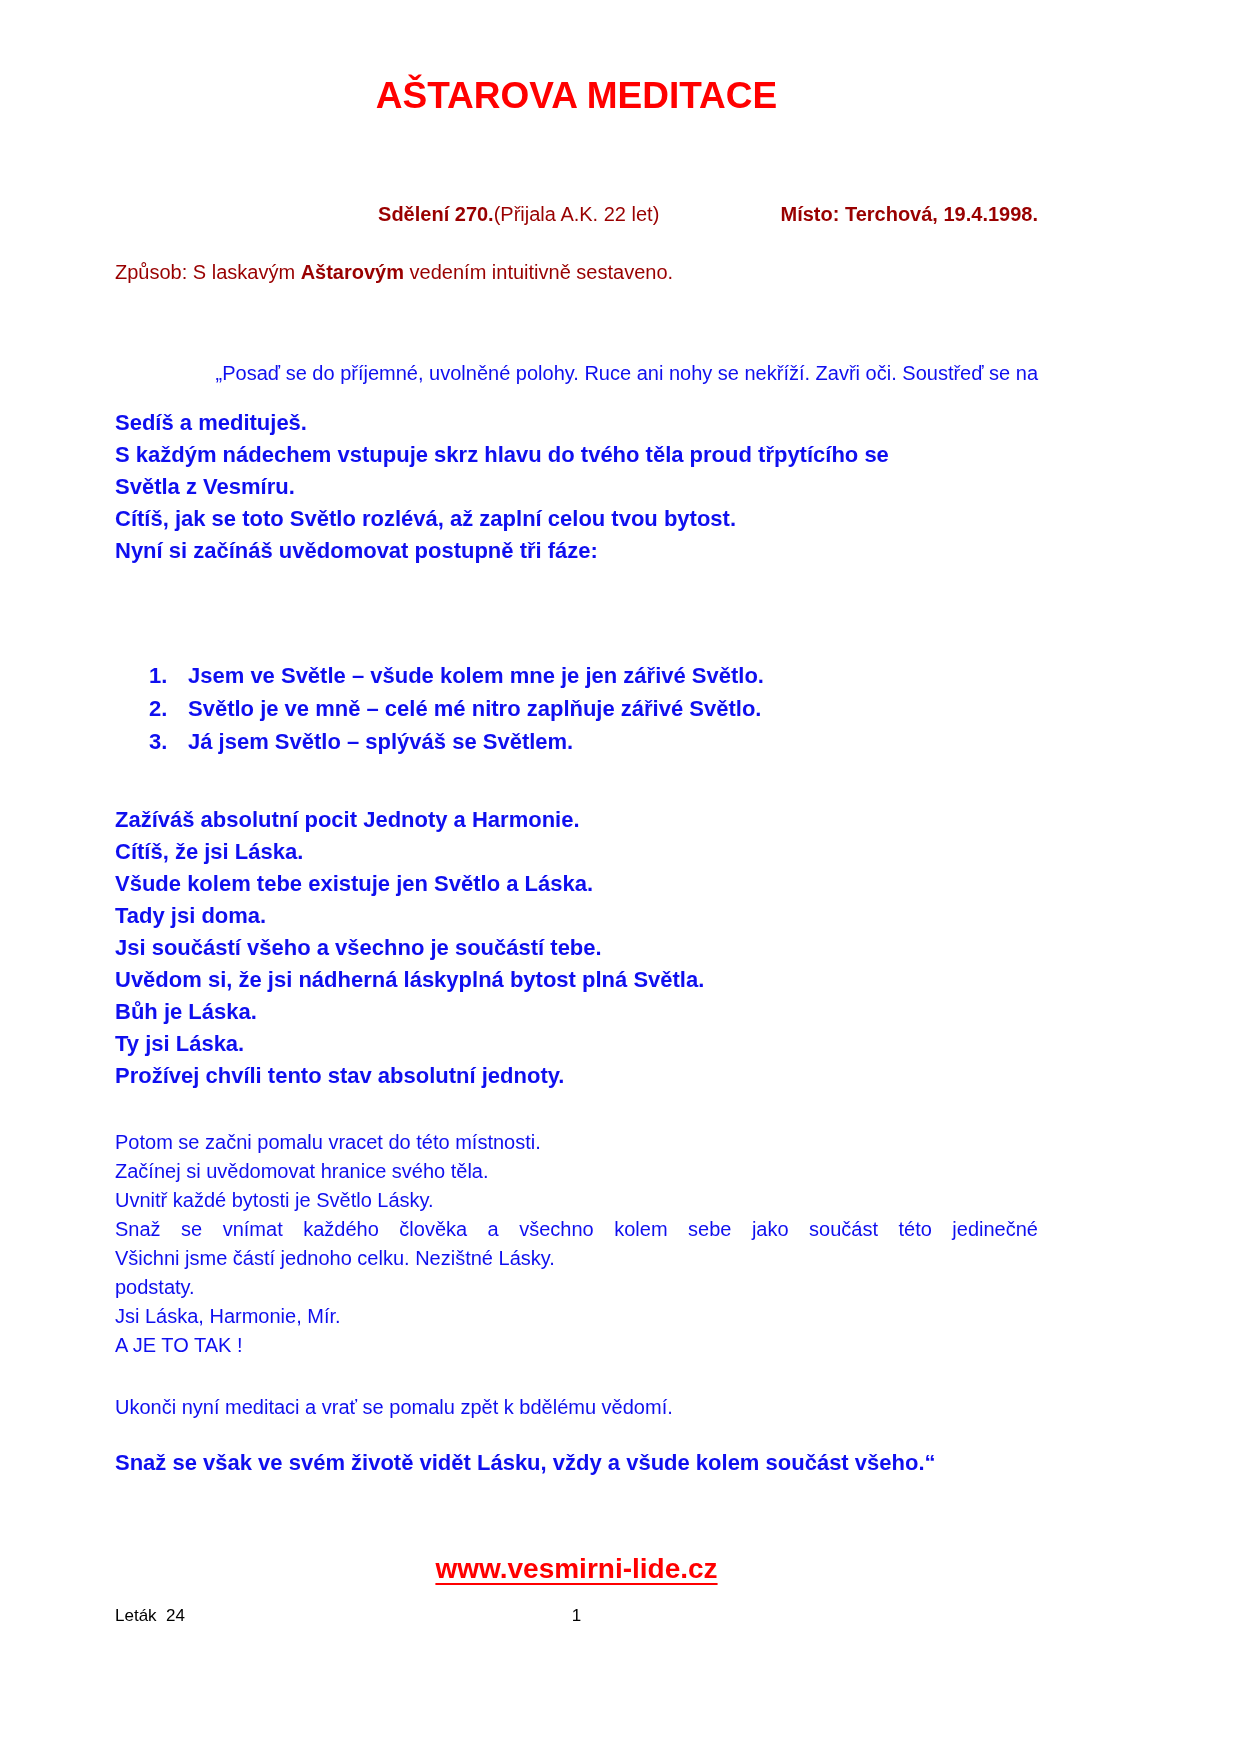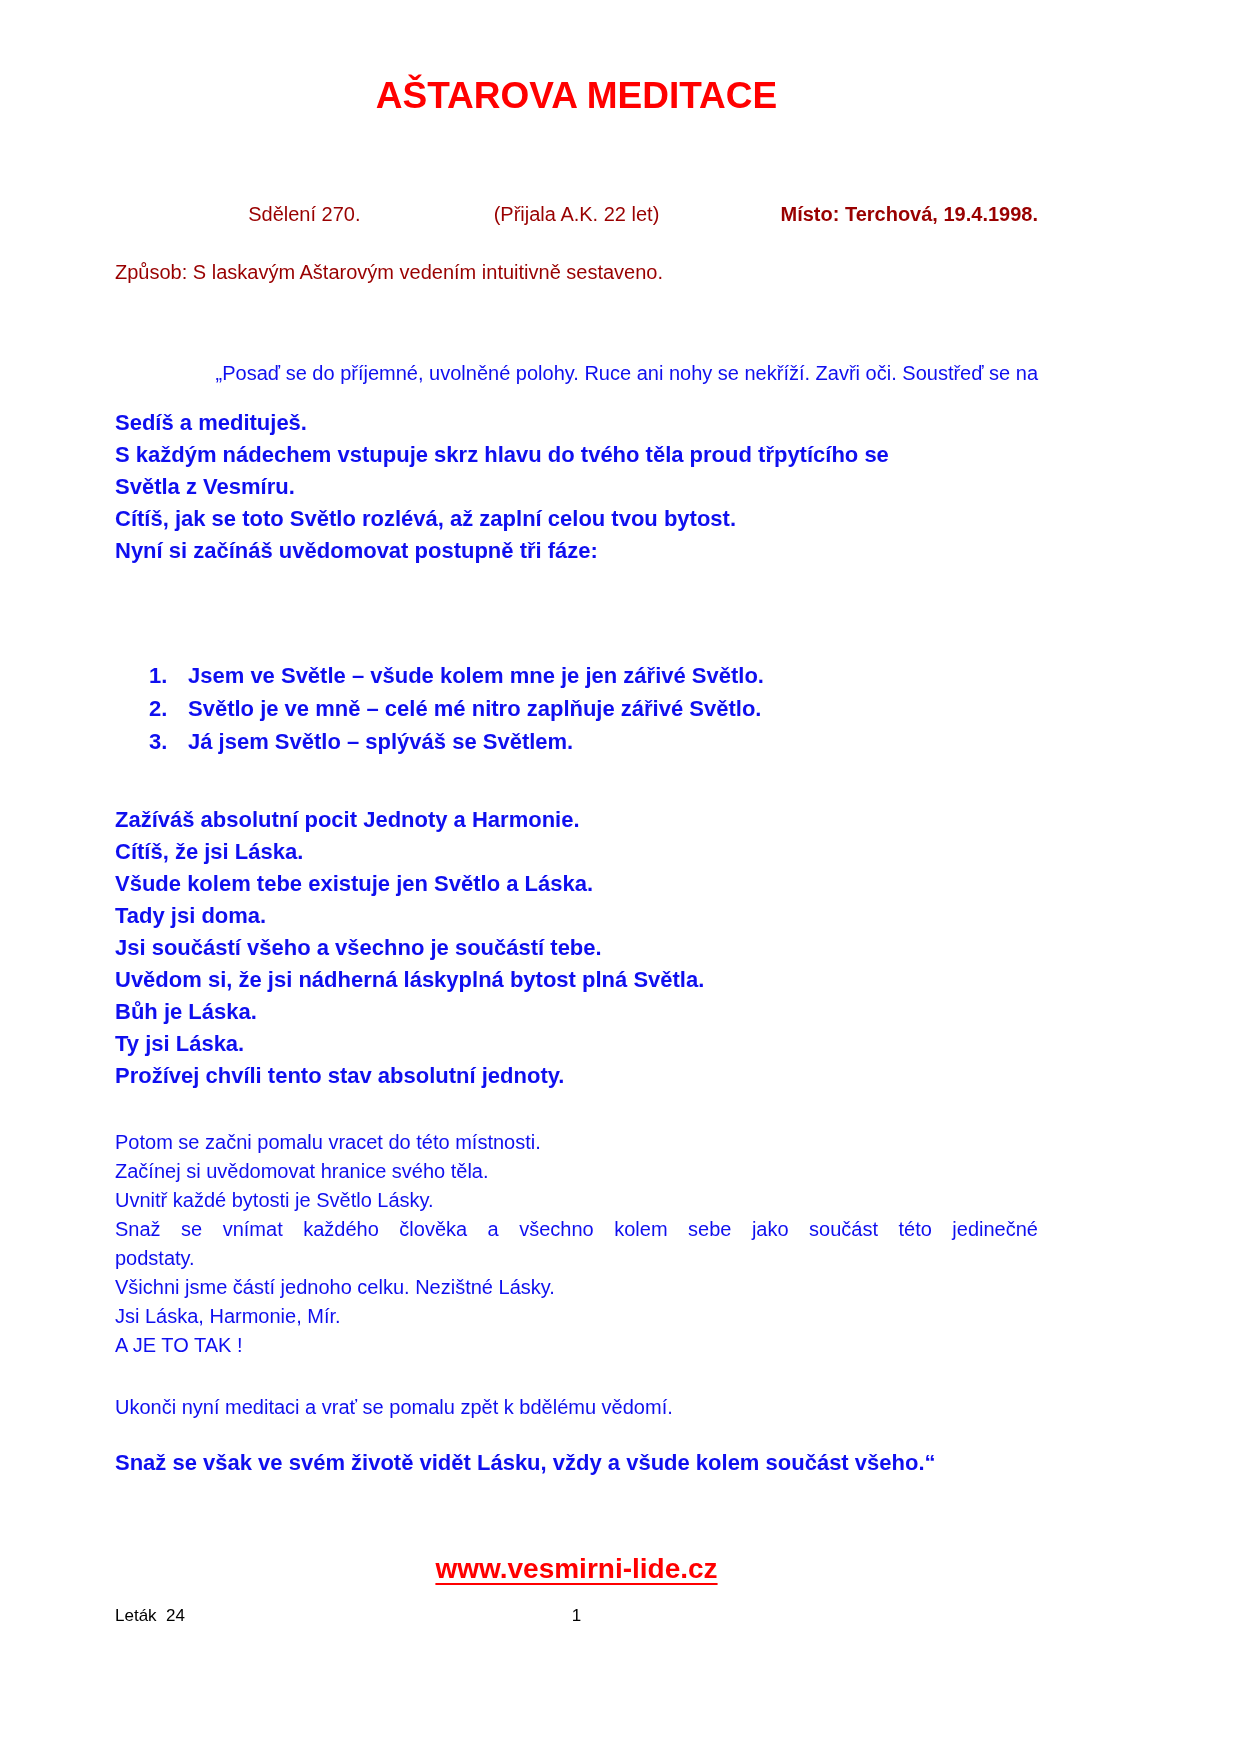--- a/index.html
+++ b/index.html
@@ -25,31 +25,31 @@
     white-space: nowrap;
   }
   .meta-row {
     display: grid;
     grid-template-columns: 1fr auto 1fr;
     margin-top: 84px;
     font-size: 20px;
     line-height: 24px;
     color: var(--dark_red, #990000);
   }
-  .meta-left  { font-weight: normal; text-align: center; }
+  .meta-left  { font-weight: bold; text-align: right; }
   .meta-center{ text-align: center; }
   .meta-right { font-weight: bold; text-align: right; }
   .method {
     margin-top: 34px;
     font-size: 20px;
     line-height: 24px;
     color: var(--dark_red, #990000);
     white-space: nowrap;
   }
-  .method b { font-weight: normal; }
+  .method b { font-weight: bold; }
   .intro {
     margin-top: 76px;
     font-size: 20px;
     line-height: 27px;
     color: var(--blue, #0000ff);
     text-align: right;
   }
   .intro .line { white-space: nowrap; }
   .med-block {
     margin-top: 20px;
@@ -184,22 +184,22 @@
     <div class="line">Bůh je Láska.</div>
     <div class="line">Ty jsi Láska.</div>
     <div class="line">Prožívej chvíli tento stav absolutní jednoty.</div>
   </div>
 
   <div class="return-block">
     <div class="line">Potom se začni pomalu vracet do této místnosti.</div>
     <div class="line">Začínej si uvědomovat hranice svého těla.</div>
     <div class="line">Uvnitř každé bytosti je Světlo Lásky.</div>
     <div class="line stretch">Snaž se vnímat každého člověka a všechno kolem sebe jako součást této jedinečné</div>
+    <div class="line">Všichni jsme částí jednoho celku. Nezištné Lásky.</div>
     <div class="line">podstaty.</div>
-    <div class="line">Všichni jsme částí jednoho celku. Nezištné Lásky.</div>
     <div class="line">Jsi Láska, Harmonie, Mír.</div>
     <div class="line">A JE TO TAK !</div>
   </div>
 
   <div class="ending">Ukonči nyní meditaci a vrať se pomalu zpět k bdělému vědomí.</div>
 
   <div class="final">Snaž se však ve svém životě vidět Lásku, vždy a všude kolem součást všeho.“</div>
 
   <div class="link-row">
     <span class="website-link">www.vesmirni-lide.cz</span>

